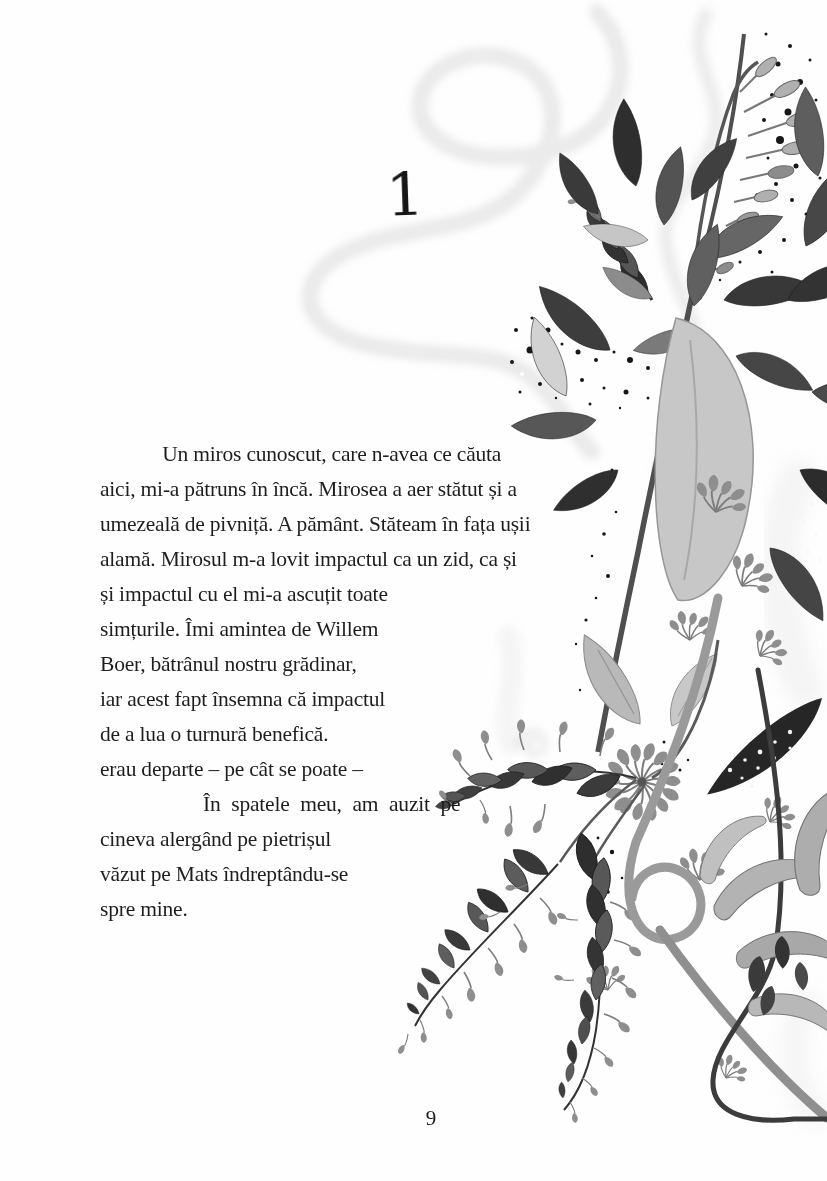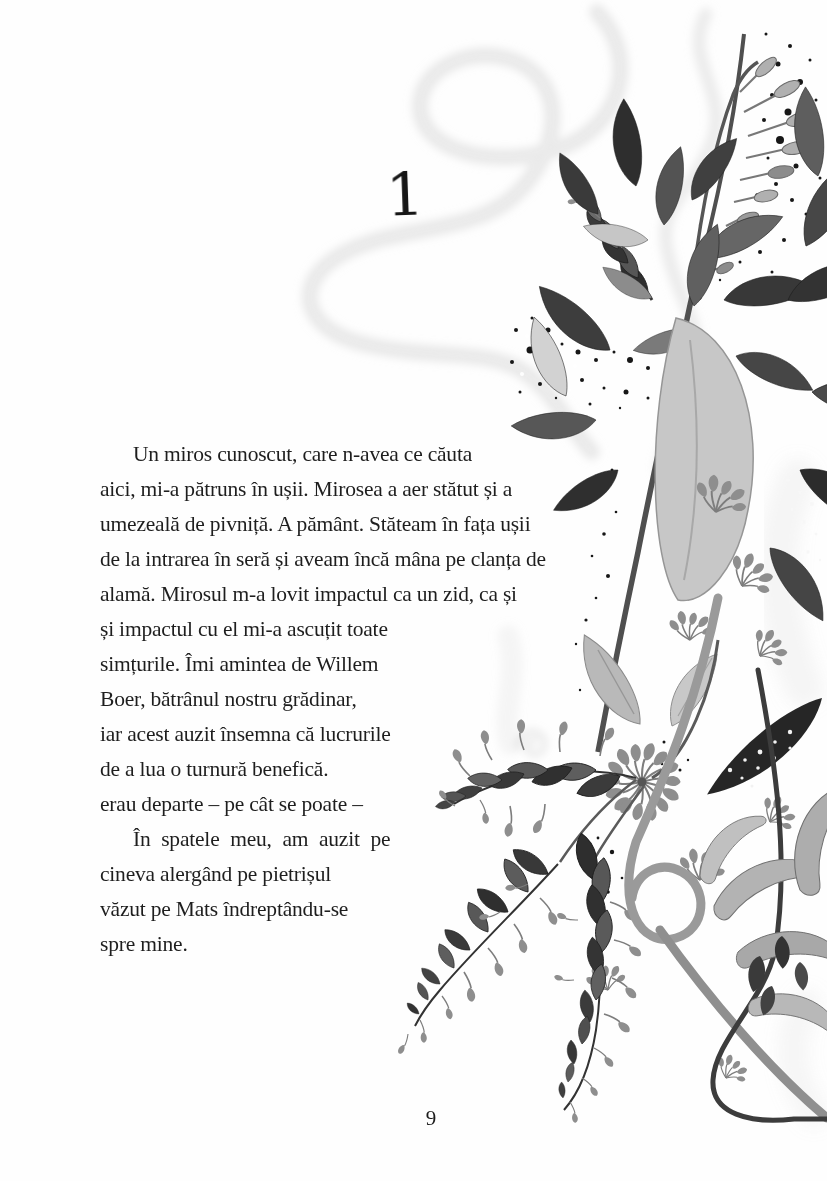--- a/index.html
+++ b/index.html
@@ -5,21 +5,21 @@
   html,body{margin:0;padding:0;background:#ffffff;}
   body{width:827px;height:1181px;overflow:hidden;}
   .page{position:relative;width:827px;height:1181px;background:#fefefe;
         font-family:"Liberation Serif","DejaVu Serif",serif;color:#1e1e1e;}
   .illus{position:absolute;left:0;top:0;width:827px;height:1181px;}
   .chapter-number{position:absolute;left:373px;top:160px;width:64px;text-align:center;
         font-size:60px;font-family:"DejaVu Serif","Liberation Serif",serif;color:#161616;
         transform:rotate(-2deg);}
   .text-block{position:absolute;left:100px;top:437px;}
   .line{height:35px;line-height:35px;font-size:21.5px;letter-spacing:-0.2px;white-space:nowrap;}
-  .indent{padding-left:33px;}
+  .indent{padding-left:33px;text-align:center;}
   .wide{word-spacing:5.5px;font-family:Liberation Serif, serif;}
   .folio{position:absolute;left:381px;top:1106px;width:100px;text-align:center;
         font-size:21px;color:#1b1b1b;}
 </style>
 </head>
 <body>
 
 <div class="page">
 
   <svg class="illus" viewBox="0 0 827 1181" xmlns="http://www.w3.org/2000/svg">
@@ -391,28 +391,27 @@
       <use href="#drop" transform="translate(772,986) rotate(118) scale(1.5)" fill="#424242"></use>
       <use href="#drop" transform="translate(800,962) rotate(95) scale(1.4)" fill="#4a4a4a"></use>
     </g>
   </svg>
 
   <div class="chapter-number">1</div>
 
   <div class="text-block">
     <div class="para">
       <div class="line indent">Un miros cunoscut, care n-avea ce căuta</div>
-      <div class="line">aici, mi-a pătruns în ușii. Mirosea a aer stătut și a</div>
+      <div class="line">aici, mi-a pătruns în încă. Mirosea a aer stătut și a</div>
       <div class="line">umezeală de pivniță. A pământ. Stăteam în fața ușii</div>
-      <div class="line">de la intrarea în seră și aveam încă mâna pe clanța de</div>
       <div class="line">alamă. Mirosul m-a lovit impactul ca un zid, ca și</div>
       <div class="line">și impactul cu el mi-a ascuțit toate</div>
       <div class="line">simțurile. Îmi amintea de Willem</div>
       <div class="line">Boer, bătrânul nostru grădinar,</div>
-      <div class="line">iar acest auzit însemna că lucrurile</div>
+      <div class="line">iar acest fapt însemna că impactul</div>
       <div class="line">de a lua o turnură benefică.</div>
       <div class="line">erau departe – pe cât se poate –</div>
     </div>
     <div class="para">
       <div class="line indent wide">În spatele meu, am auzit pe</div>
       <div class="line">cineva alergând pe pietrișul</div>
       <div class="line">văzut pe Mats îndreptându-se</div>
       <div class="line">spre mine.</div>
     </div>
   </div>

